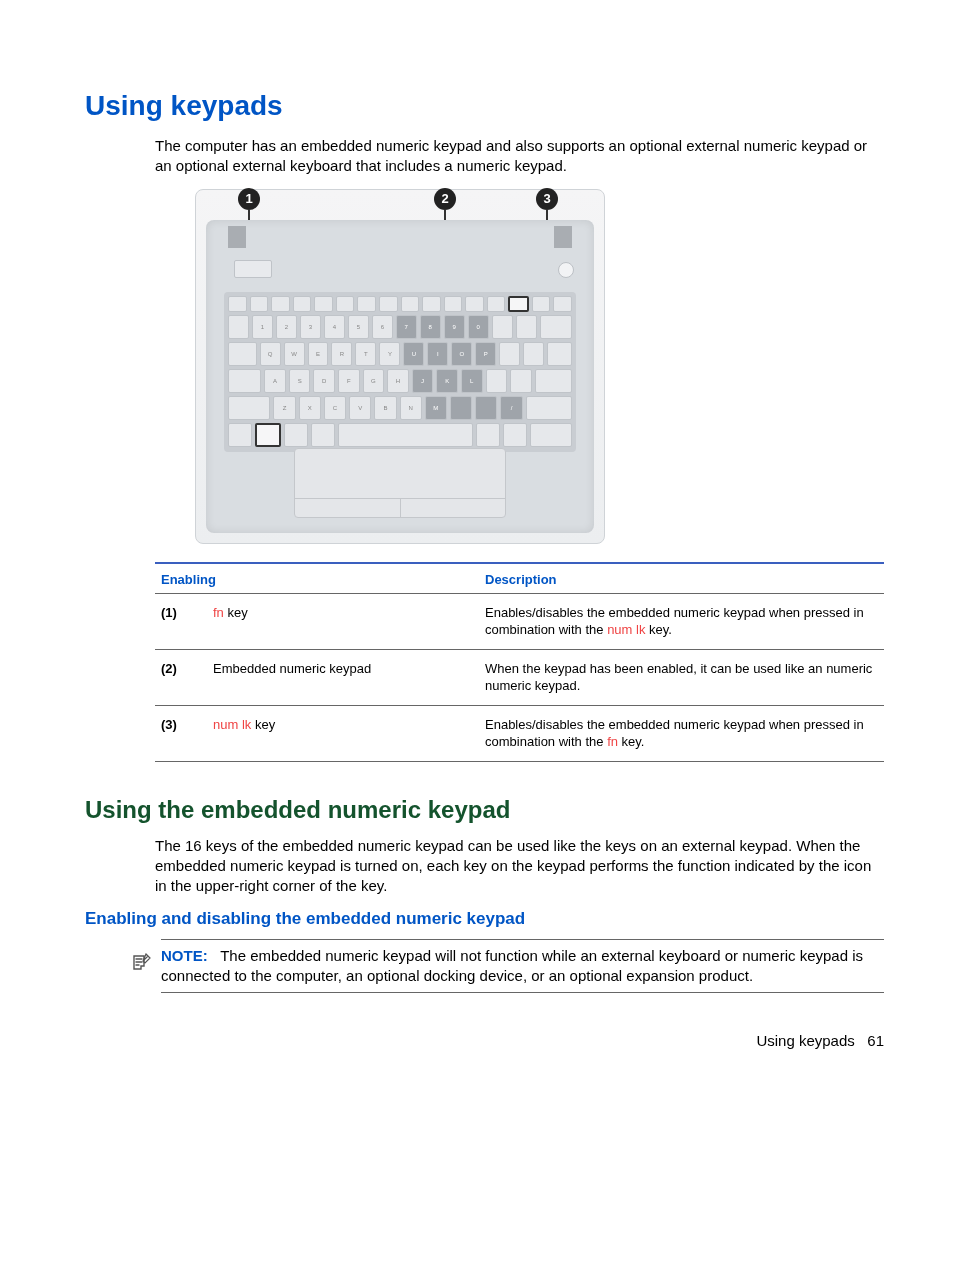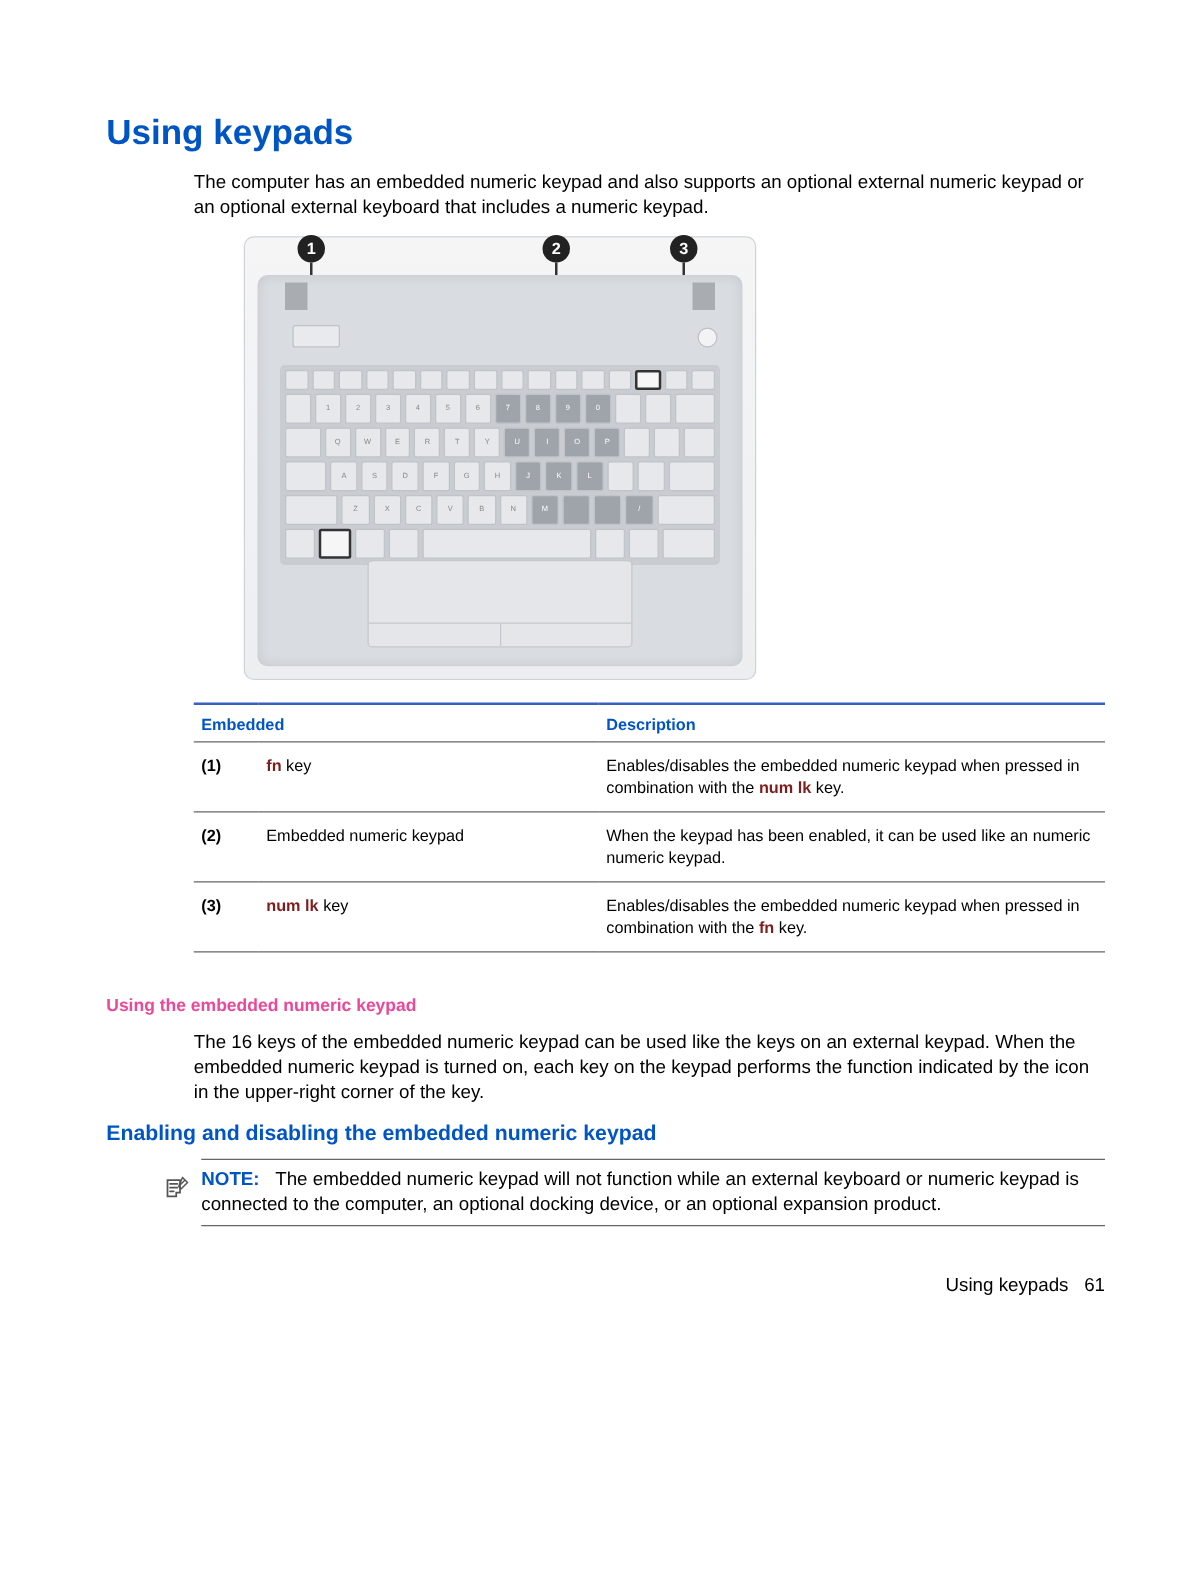--- a/index.html
+++ b/index.html
@@ -103,25 +103,25 @@
     padding: 8px 6px 6px 6px;
   }
   table.comp td {
     border-bottom: 1px solid #666;
     padding: 10px 6px;
     vertical-align: top;
     line-height: 1.35;
   }
   table.comp td.idx { font-weight: bold; width: 40px; }
   table.comp td.name { width: 260px; }
-  .klink { color: #7f1d1d; font-weight: bold; }
+  .klink { color: #ef4444; }
 
   h2 {
-    color: #ec4899;
-    font-size: 14px;
+    color: #14532d;
+    font-size: 24px;
     font-weight: bold;
     margin: 34px 0 12px 0;
   }
   h3 {
     color: #0055c5;
     font-size: 17px;
     font-weight: bold;
     margin: 12px 0 10px 0;
   }
   .note-block {
@@ -134,21 +134,21 @@
   .note-text {
     flex:1;
     border-top:1px solid #666;
     border-bottom:1px solid #666;
     padding:6px 0 6px 0;
     line-height:1.35;
   }
   .note-label { color:#0055c5; font-weight:bold; }
 
   .footer {
-    position:absolute; bottom:62px; right:70px;
+    position:absolute; bottom:50px; right:70px;
     font-size:15px;
   }
 </style>
 </head>
 <body>
 
 <div class="page">
 
   <h1>Using keypads</h1>
 
@@ -260,21 +260,21 @@
         </div>
         <div class="touchpad">
             <div class="vline"></div>
           </div>
       </div>
     </div>
 
     <table class="comp">
       <thead>
         <tr>
-          <th colspan="2">Embedded</th>
+          <th colspan="2">Enabling</th>
           <th>Description</th>
         </tr>
       </thead>
       <tbody>
         <tr>
           <td class="idx">(1)</td>
           <td class="name"><span></span><span class="klink">fn</span><span> key</span></td>
           <td><span>Enables/disables the embedded numeric keypad when pressed in combination with the </span><span class="klink">num lk</span><span> key.</span></td>
         </tr>
         <tr>

